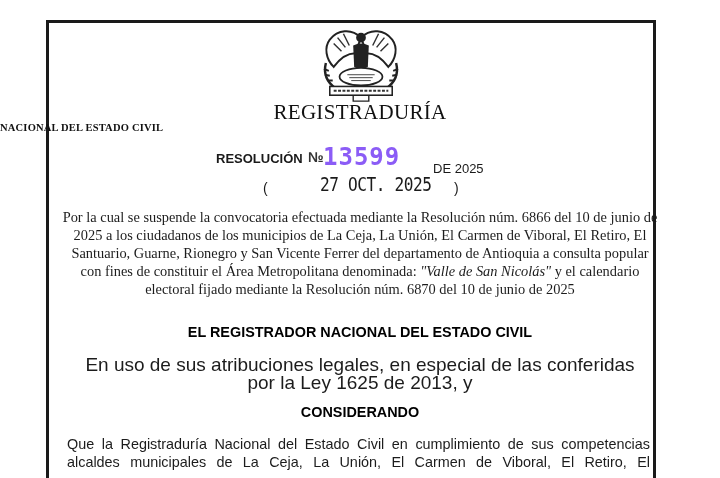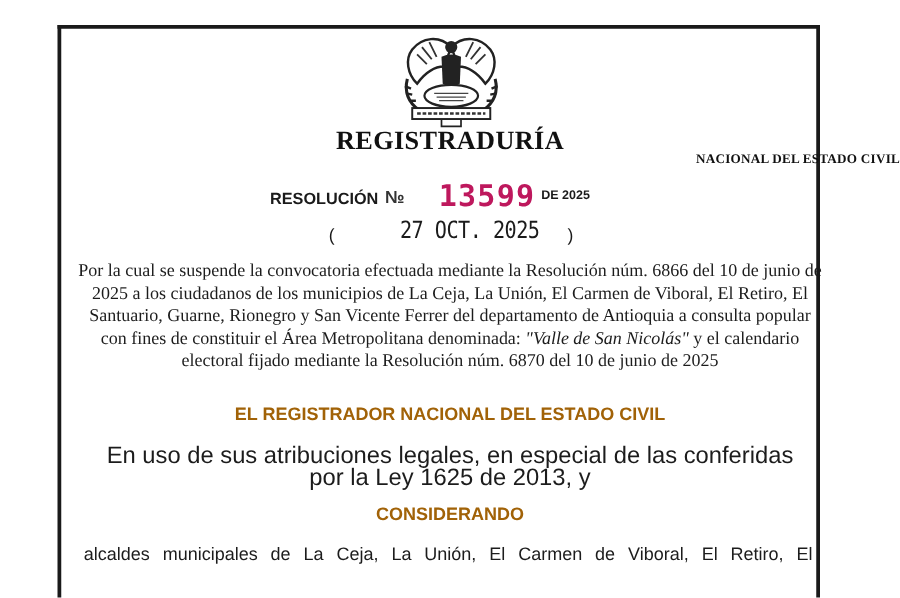--- a/index.html
+++ b/index.html
@@ -22,53 +22,52 @@
   .crest {
     position: absolute;
     left: 312px; top: 24px;
     width: 98px; height: 80px;
   }
   .crest svg { width: 100%; height: 100%; }
   .org-title {
     position: absolute; left: 0; width: 720px; top: 100px;
     text-align: center;
     font-family: "Liberation Serif", serif;
-    font-weight: bold;
+    font-weight: normal;
     font-size: 21px; letter-spacing: 0.3px;
     color: #111;
   }
   .org-sub {
     position: absolute; left: 0; width: 720px; top: 122px;
-    text-align: right;
+    text-align: left;
     font-family: "Liberation Serif", serif;
     font-weight: bold;
     font-size: 10.5px; letter-spacing: 0.2px;
     color: #111;
   }
   .res-line {
     position: absolute; top: 144px; left: 0; width: 720px; height: 30px;
   }
   .res-label {
     position: absolute; left: 216px; top: 7px;
     font-weight: bold; font-size: 13px;
   }
   .res-number {
     position: absolute; left: 323px; top: -1px;
     font-family: "DejaVu Sans Mono", monospace;
     font-weight: bold; font-size: 24px; letter-spacing: 1px;
-    color: #be185d;
-    margin-left: 28px;
+    color: #8b5cf6;
   }
   .res-prefix {
     position: absolute; left: 308px; top: 5px;
     font-size: 14px; font-weight: bold; color: #333;
   }
   .res-year {
-    position: absolute; left: 433px; top: 7px;
-    font-weight: bold; font-size: 10px;
+    position: absolute; left: 433px; top: 17px;
+    font-weight: normal; font-size: 13px;
   }
   .date-line {
     position: absolute; top: 172px; left: 0; width: 720px; height: 30px;
   }
   .paren-open { position: absolute; left: 263px; top: 8px; font-size: 14px; }
   .paren-close { position: absolute; left: 454px; top: 8px; font-size: 14px; }
   .date-stamp {
     position: absolute; left: 320px; top: 1px;
     font-family: "DejaVu Sans Mono", monospace;
     font-size: 19px; color: #1b1b1b; letter-spacing: -0.5px;
@@ -77,21 +76,21 @@
   .summary {
     position: absolute; left: 60px; width: 600px; top: 208px;
     text-align: center; font-size: 14.4px; line-height: 18px;
     color: #1c1c1c;
     font-family: Liberation Serif, serif;
   }
   .summary em { font-style: italic; }
   .heading {
     position: absolute; left: 0; width: 720px;
     text-align: center; font-weight: bold; font-size: 14.4px;
-    color: #a16207;
+    color: #000000;
   }
   .h-registrador { top: 324px; }
   .h-considerando { top: 404px; }
   .powers {
     position: absolute; left: 70px; width: 580px; top: 356px;
     text-align: center; font-size: 19px; line-height: 18px;
     color: #1c1c1c;
   }
   .body-para {
     position: absolute; left: 67px; width: 583px; top: 435px;
@@ -146,14 +145,15 @@
 
 <div class="summary"><span>Por la cual se suspende la convocatoria efectuada mediante la Resolución núm. 6866 del 10 de junio de 2025 a los ciudadanos de los municipios de La Ceja, La Unión, El Carmen de Viboral, El Retiro, El Santuario, Guarne, Rionegro y San Vicente Ferrer del departamento de Antioquia a consulta popular con fines de constituir el Área Metropolitana denominada: </span><em>"Valle de San Nicolás"</em><span> y el calendario electoral fijado mediante la Resolución núm. 6870 del 10 de junio de 2025</span></div>
 
 <div class="heading h-registrador">EL REGISTRADOR NACIONAL DEL ESTADO CIVIL</div>
 
 <div class="powers">En uso de sus atribuciones legales, en especial de las conferidas por la Ley 1625 de 2013, y</div>
 
 <div class="heading h-considerando">CONSIDERANDO</div>
 
 <div class="body-para">
+  <span class="line">Que la Registraduría Nacional del Estado Civil en cumplimiento de sus competencias</span>
   <span class="line">alcaldes municipales de La Ceja, La Unión, El Carmen de Viboral, El Retiro, El</span>
 </div>
 
 </body></html>

